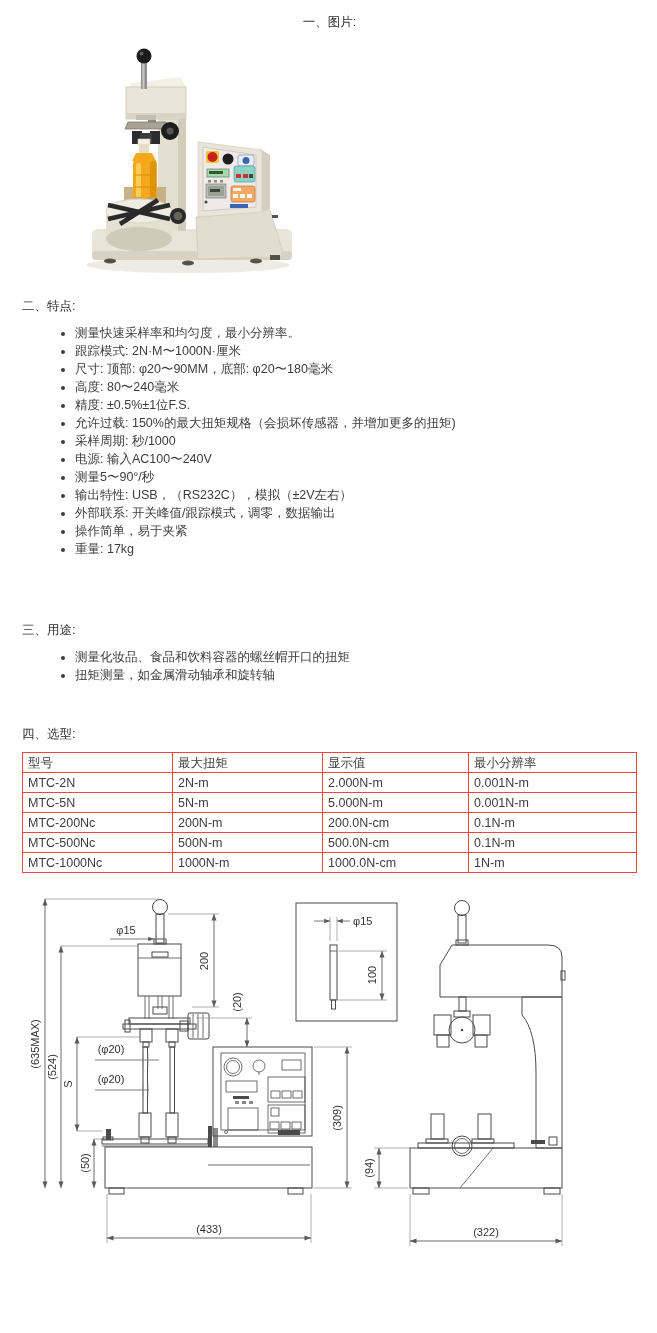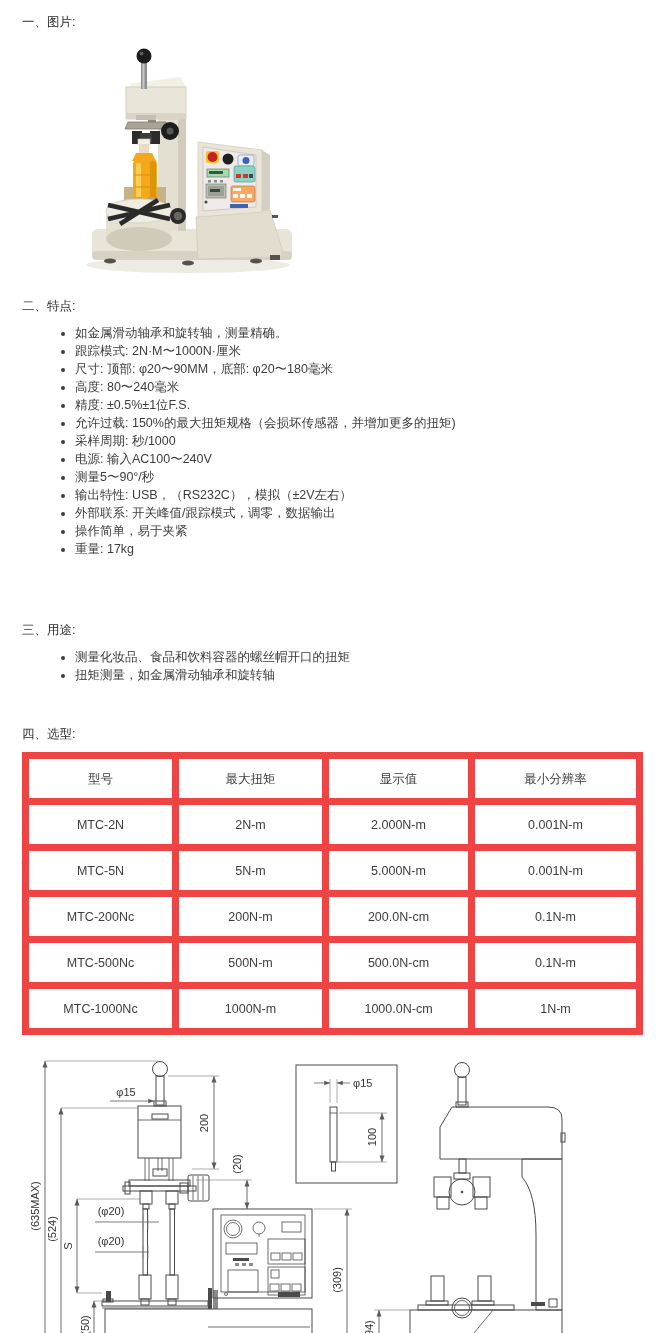--- a/index.html
+++ b/index.html
@@ -1,29 +1,29 @@
 <!DOCTYPE html>
 <html><head>
 <meta charset="utf-8">
 <style>
   html,body { margin:0; padding:0; background:#ffffff; }
   body { font-family:"Liberation Sans","DejaVu Sans",sans-serif; font-size:12.5px; color:#3d3d3d; }
   .doc { width:657px; box-sizing:border-box; padding:10px 20px 24px 22px; }
   .h-sec { font-size:12.5px; font-weight:normal; color:#2e2e2e; margin:0; }
-  .h1 { margin-top:4px; }
+  .h1 { margin-top:4px;text-align:center; }
   .photo-wrap { margin:16px 0 0 26px; }
   .h2 { margin-top:16px; }
   ul.bullets { margin:9px 0 0 0; padding-left:53px; }
   ul.bullets li { line-height:18px; }
   .h3 { margin-top:64px; }
   .h4 { margin-top:42px; }
   table.models { border-collapse:collapse; table-layout:fixed; width:614px; margin-top:9px; }
   table.models th, table.models td {
-    border:7px solid #ef4444; font-weight:normal; text-align:center;
-    padding:11px 5px; font-size:12.5px; line-height:16px; height:17px;
+    border:1px solid #ef4444; font-weight:normal; text-align:left;
+    padding:1px 5px; font-size:12.5px; line-height:16px; height:17px;
     overflow:hidden; white-space:nowrap;
   }
   .h5 { margin-top:44px; }
   .drawing-wrap { margin:8px 0 0 0; }
   
   .ln  { fill:none; stroke:#4a4a4a; stroke-width:1; }
   .lnt { fill:none; stroke:#4a4a4a; stroke-width:0.8; }
   .fd  { fill:#4a4a4a; stroke:none; }
   .fm  { fill:#8a8a8a; stroke:none; }
   .dim { fill:none; stroke:#5a5a5a; stroke-width:0.9; marker-start:url(#ar); marker-end:url(#ar); }
@@ -136,21 +136,21 @@
         <rect x="182" y="157" width="18" height="4" fill="#3c64b4"></rect>
         <circle cx="158" cy="155" r="1.5" fill="#444444"></circle>
         <rect x="224" y="168" width="6" height="3" fill="#555555"></rect>
         <rect x="222" y="208" width="10" height="5" fill="#55524a"></rect>
       </g>
     </svg>
   </div>
 
   <div class="h-sec h2">二、特点:</div>
   <ul class="bullets">
-    <li>如金属滑动轴承和旋转轴，测量精确。</li>
+    <li>测量快速采样率和均匀度，最小分辨率。</li>
     <li>跟踪模式: 2N·M〜1000N·厘米</li>
     <li>尺寸: 顶部: φ20〜90MM，底部: φ20〜180毫米</li>
     <li>高度: 80〜240毫米</li>
     <li>精度: ±0.5%±1位F.S.</li>
     <li>允许过载: 150%的最大扭矩规格（会损坏传感器，并增加更多的扭矩)</li>
     <li>采样周期: 秒/1000</li>
     <li>电源: 输入AC100〜240V</li>
     <li>测量5〜90°/秒</li>
     <li>输出特性: USB，（RS232C），模拟（±2V左右）</li>
     <li>外部联系: 开关峰值/跟踪模式，调零，数据输出</li>

